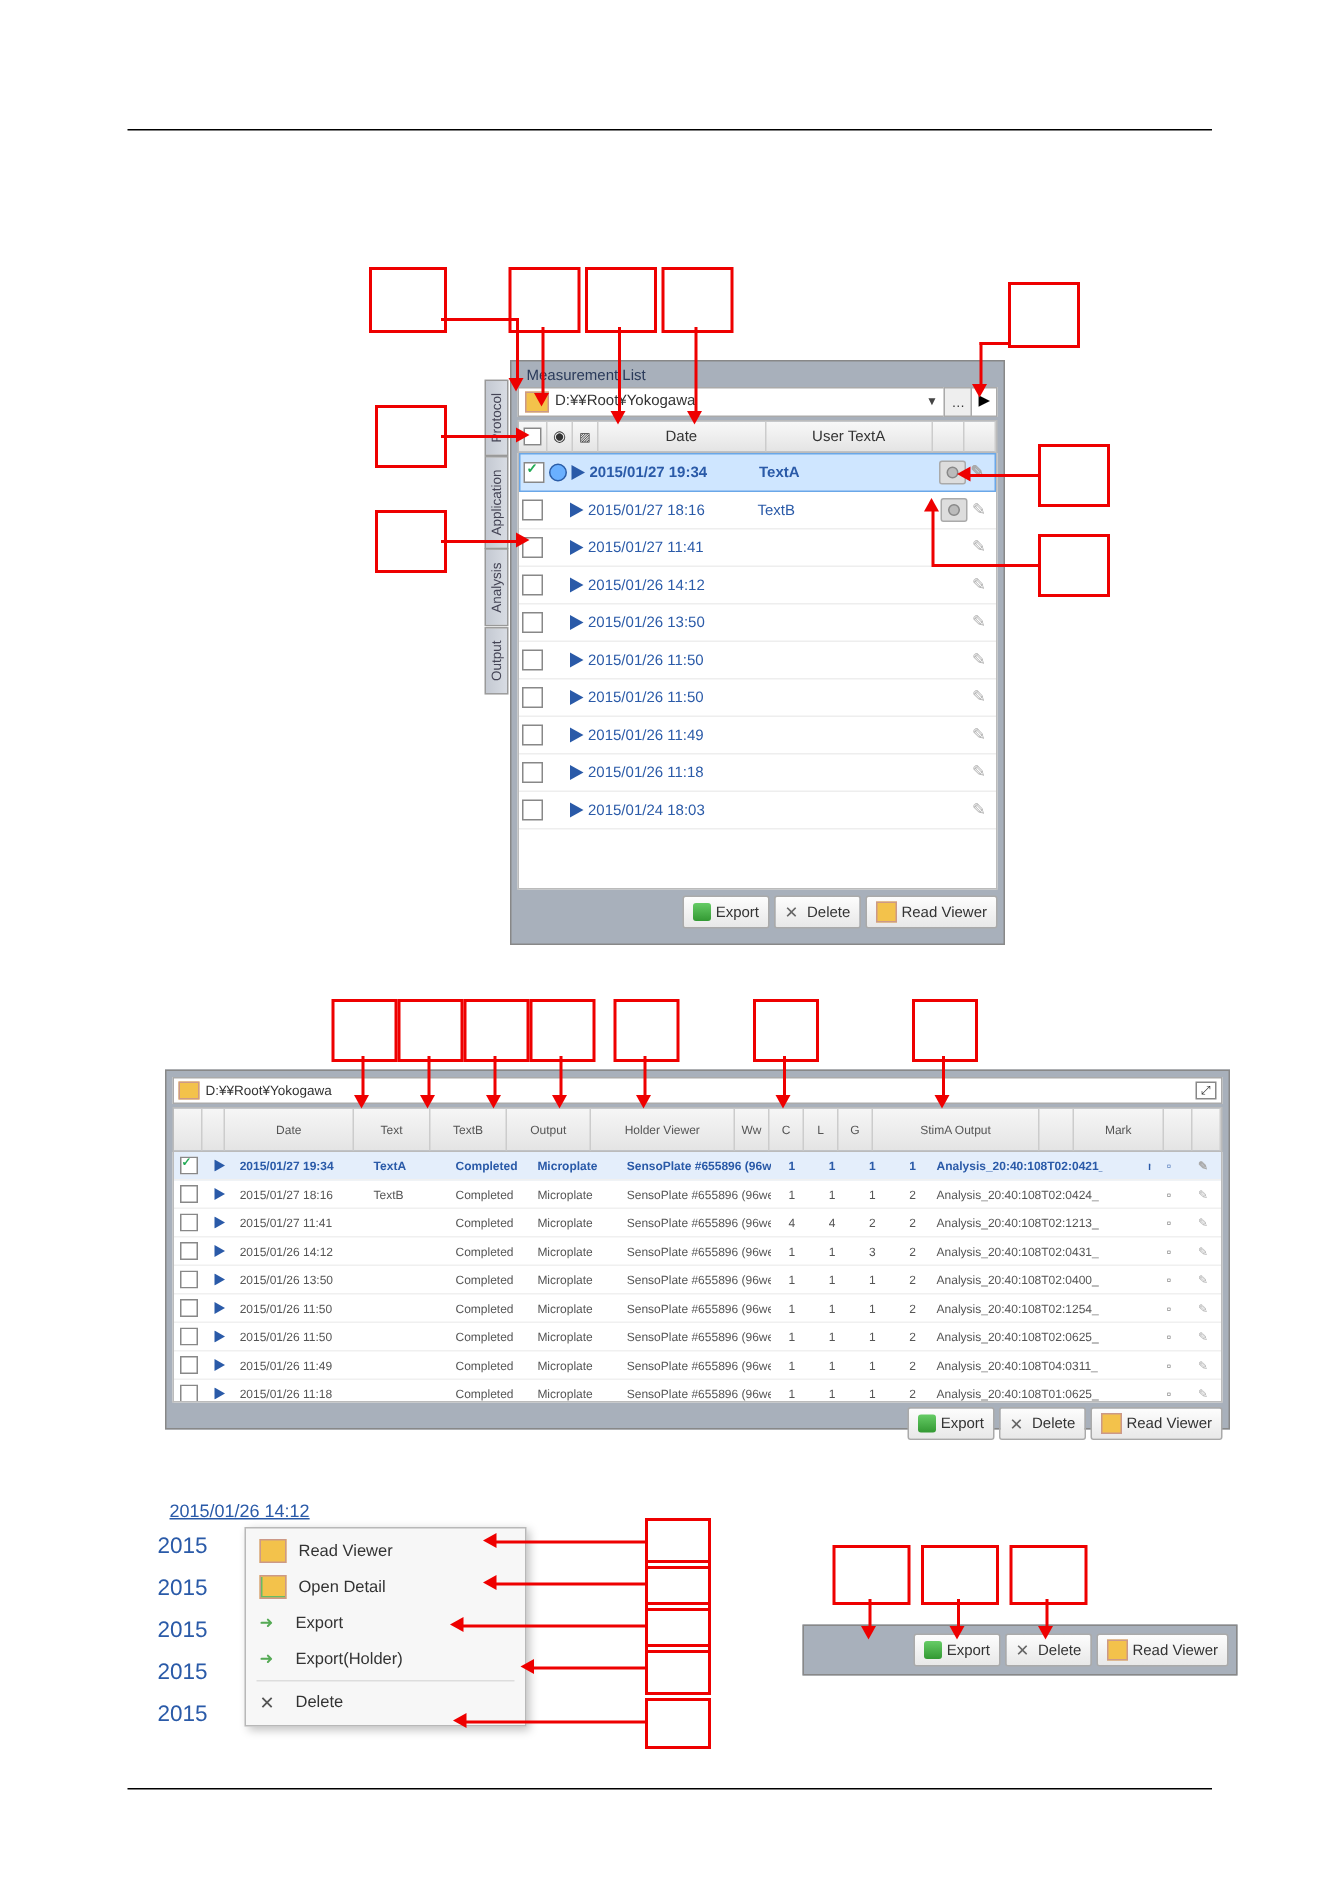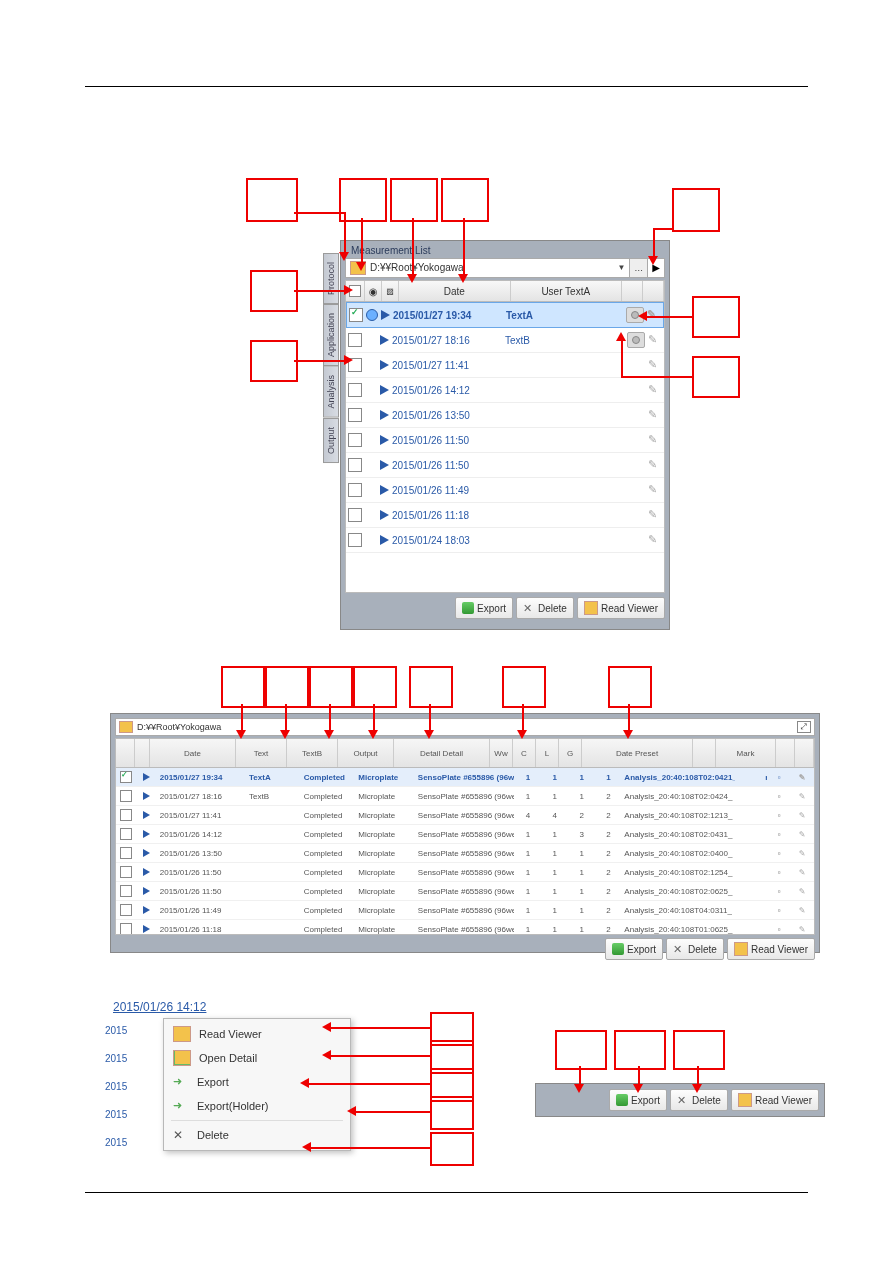--- a/index.html
+++ b/index.html
@@ -76,21 +76,21 @@
 .ctxmenu{position:absolute;left:58px;top:18px;width:180px;background:#f7f7f7;border:1px solid #b8b8b8;box-shadow:2px 2px 6px rgba(0,0,0,0.25);padding:3px}
 .ctxitem{display:flex;align-items:center;gap:8px;height:24px;padding:0 6px;font-size:11px;color:#333}
 .ctxitem .i{width:16px;height:14px;display:inline-block}
 .i.folder1{background:#f3c24b;border:1px solid #c98}
 .i.folder2{background:#f3c24b;border:1px solid #c98;box-shadow:1px -1px 0 #6b6 inset}
 .i.exp1::after{content:"➜";color:#5a5;font-size:11px}
 .i.exp2::after{content:"➜";color:#5a5;font-size:11px}
 .i.x::after{content:"✕";color:#555;font-size:12px}
 .ctxsep{height:1px;background:#ddd;margin:2px 4px}
 .ctxbg{position:absolute;left:0;top:16px;width:50px}
-.ctxbg .ln{color:#2a5aa8;font-size:10px;height:28px;display:flex;align-items:center}
+.ctxbg .ln{color:#2a5aa8;font-size:15px;height:28px;display:flex;align-items:center}
 
 
 .strip{position:absolute;left:535px;top:1083px;width:290px;height:34px;background:#a8b0bb;border:1px solid #888;display:flex;align-items:center;justify-content:flex-end;gap:3px;padding:0 5px;box-sizing:border-box}
 
 
 .box{position:absolute;border:2px solid #e00;background:transparent}
 .arr{position:absolute;background:#e00}
 .ah{position:absolute;width:0;height:0}
 
 .ah.down{border-left:5px solid transparent;border-right:5px solid transparent;border-top:9px solid #e00}
@@ -252,26 +252,26 @@
     <span style="flex:1"></span>
     <span style="border:1px solid #888;padding:0 3px;font-size:8px">⤢</span>
   </div>
   <div class="p2head" id="p2head">
         <div class="c w18"></div>
         <div class="c w14"></div>
         <div class="c w85">Date</div>
         <div class="c w50">Text</div>
         <div class="c w50">TextB</div>
         <div class="c w55">Output</div>
-        <div class="c w95">Detail Detail</div>
+        <div class="c w95">Holder Viewer</div>
         <div class="c w22">Ww</div>
         <div class="c w22">C</div>
         <div class="c w22">L</div>
         <div class="c w22">G</div>
-        <div class="c w110">Date Preset</div>
+        <div class="c w110">StimA Output</div>
         <div class="c w22"></div>
         <div class="c f1">Mark</div>
         <div class="c w18"></div>
         <div class="c w18"></div>
       </div>
   <div class="p2list" id="p2list">
         <div class="p2row sel">
           <span class="c w18">
             <span class="cb-sm ck"></span>
           </span>

